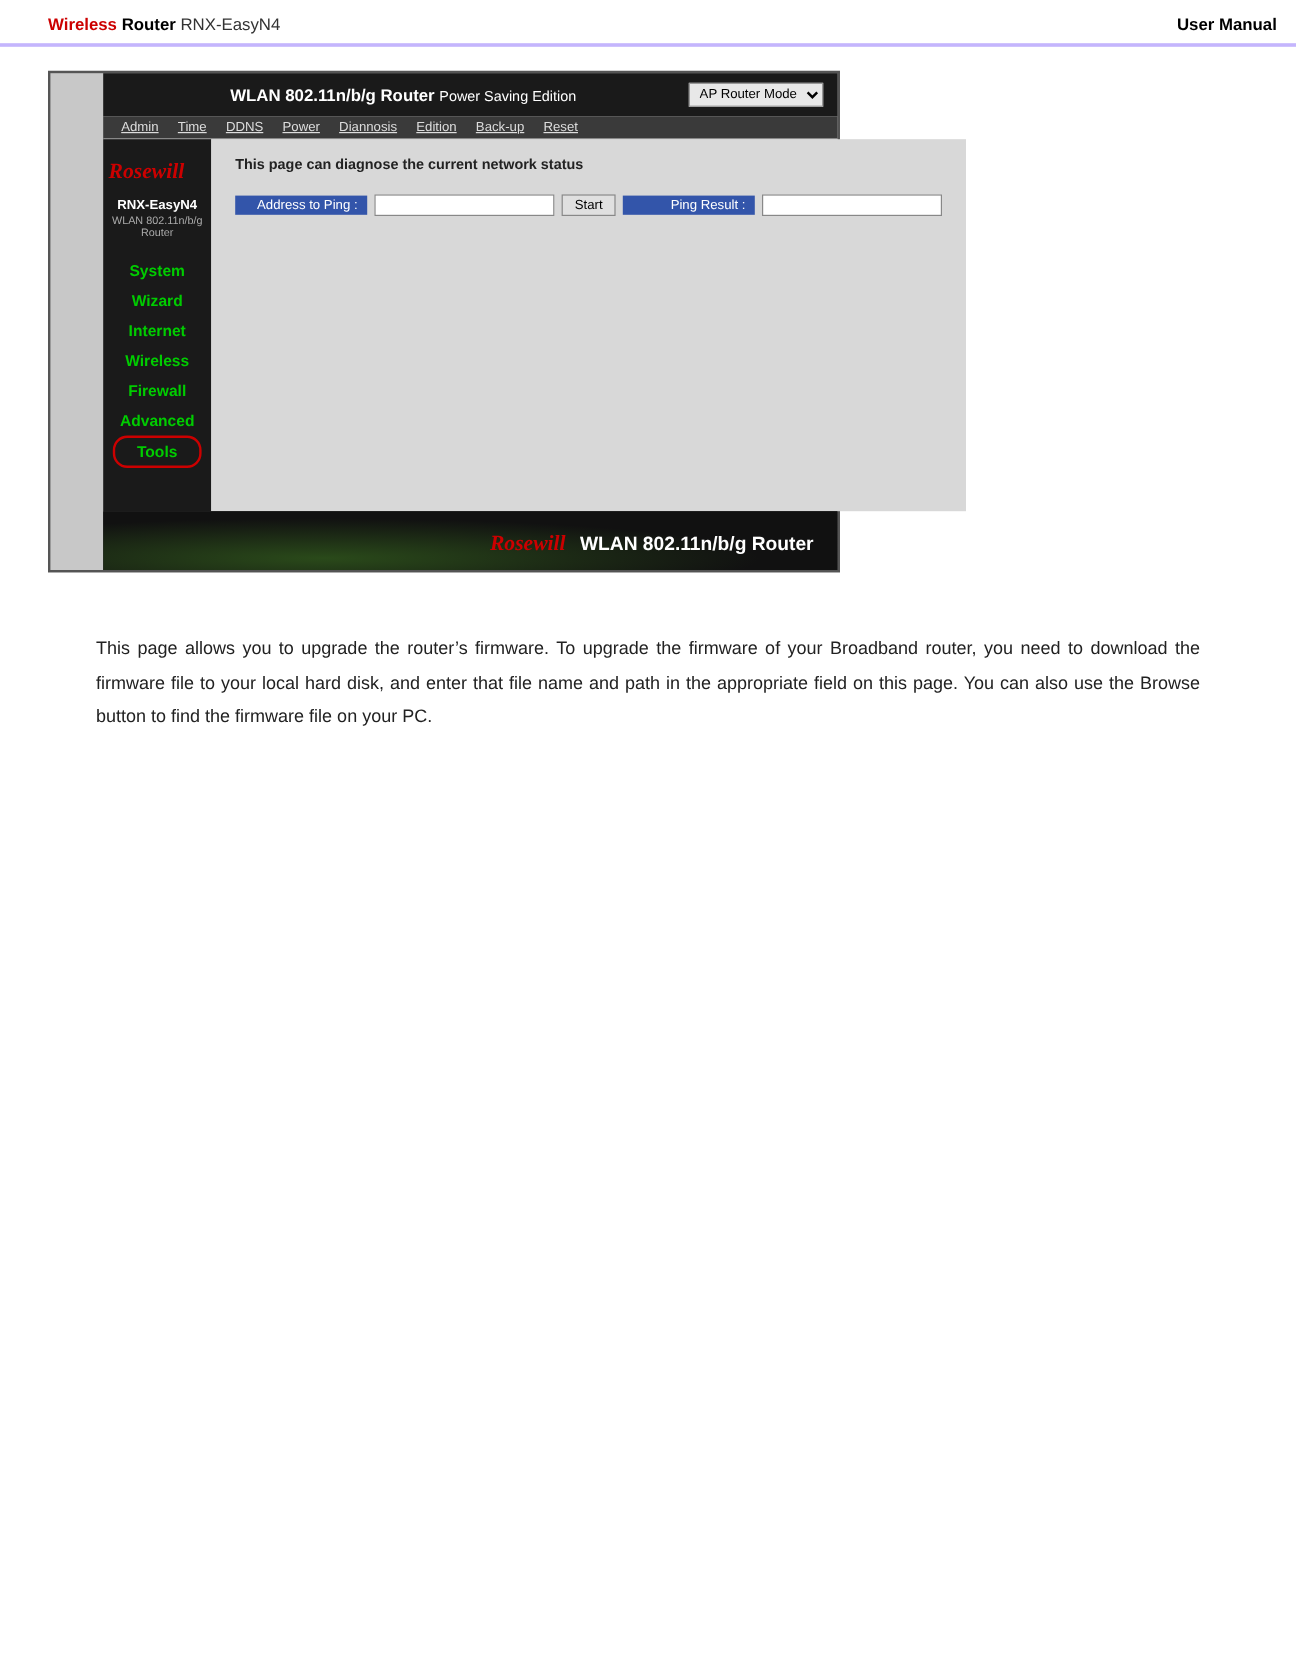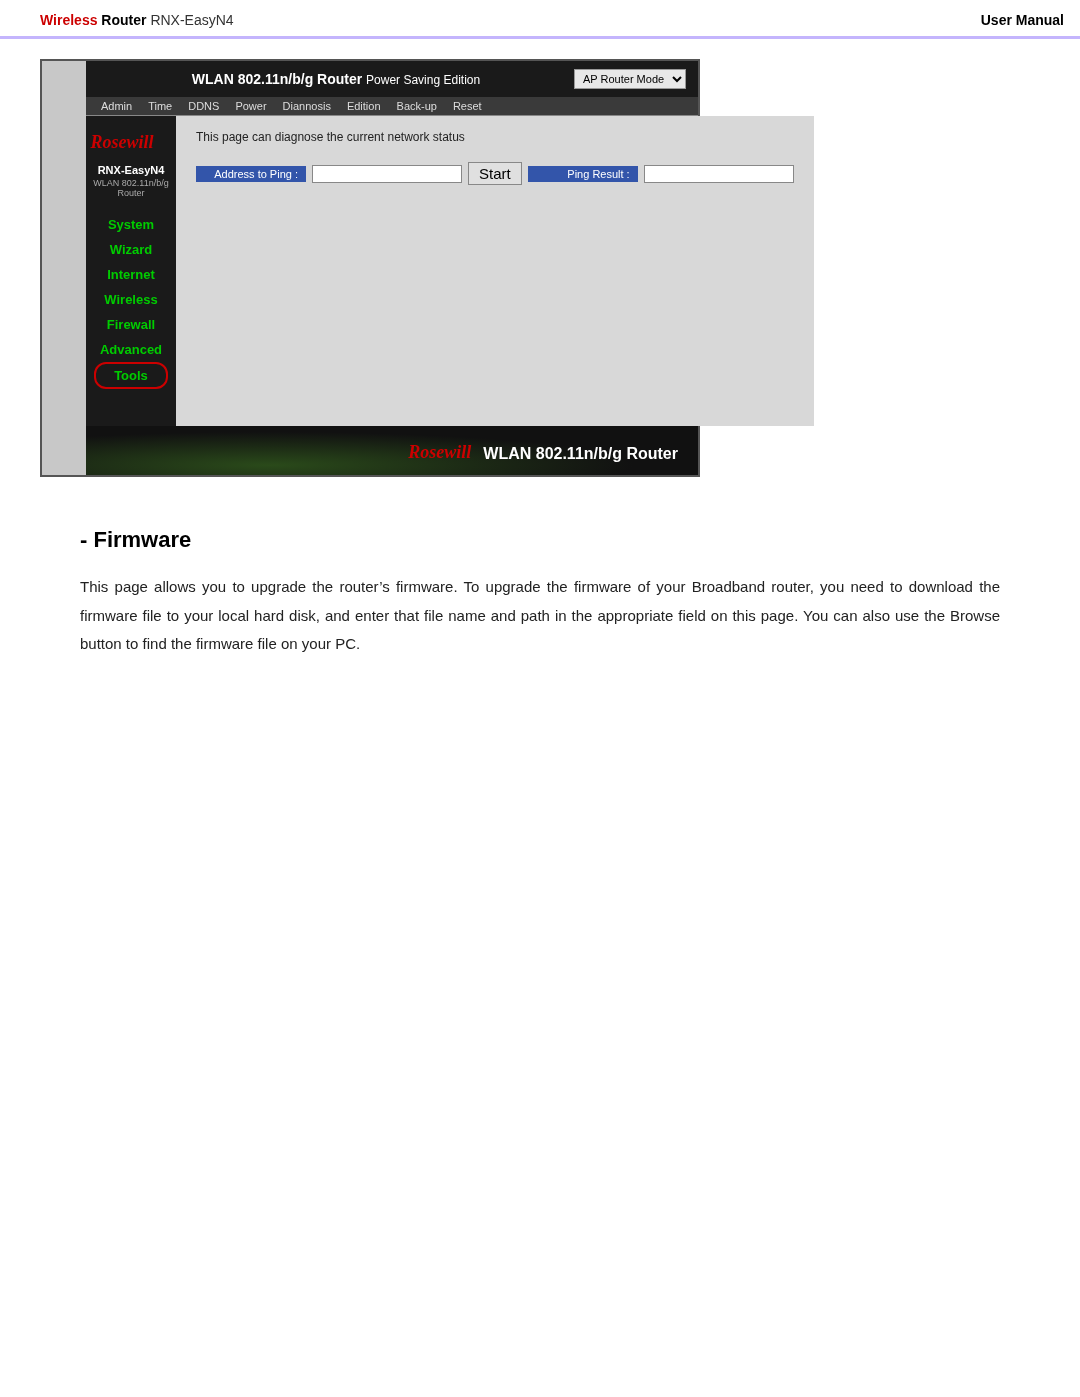--- a/index.html
+++ b/index.html
@@ -83,20 +83,21 @@
       background: #3a3a3a;
       display: flex;
       align-items: center;
       padding: 0 8px;
       gap: 2px;
       border-bottom: 1px solid #888;
     }
     .router-nav a {
       color: #ddd;
       font-size: 11px;
+      text-decoration: underline;
       padding: 3px 7px;
       cursor: pointer;
     }
 
     
     .router-body {
       display: flex;
       background: #c8c8c8;
       min-height: 310px;
     }
@@ -150,20 +151,21 @@
     
     .router-main {
       flex: 1;
       padding: 14px 20px;
       background: #d8d8d8;
     }
     .router-main-desc {
       font-size: 12px;
       color: #222;
       margin-bottom: 18px;
+      font-weight: bold;
     }
     .ping-form {
       display: flex;
       flex-direction: row;
       gap: 6px;
     }
     .ping-row {
       display: flex;
       align-items: center;
       gap: 6px;
@@ -179,21 +181,21 @@
     .ping-input {
       width: 150px;
       height: 18px;
       border: 1px solid #888;
       background: #fff;
       font-size: 11px;
     }
     .start-btn {
       background: #e0e0e0;
       border: 1px solid #888;
-      font-size: 15px;
+      font-size: 11px;
       padding: 2px 10px;
       cursor: pointer;
     }
 
     
     .router-footer {
       background: #111;
       padding: 16px 20px 12px 20px;
       display: flex;
       justify-content: flex-end;
@@ -315,15 +317,14 @@
 
   <div class="router-footer">
     <div class="router-footer-bg"></div>
     <div class="footer-rosewill">Rosewill</div>
     <div class="footer-wlan">WLAN 802.11n/b/g Router</div>
   </div>
 
 </div>
 
 <div class="page-content">
-  <div class="section-title">- Firmware</div>
   <div class="section-body">This page allows you to upgrade the router’s firmware. To upgrade the firmware of your Broadband router, you need to download the firmware file to your local hard disk, and enter that file name and path in the appropriate field on this page. You can also use the Browse button to find the firmware file on your PC.</div>
 </div>
 
 </body></html>

